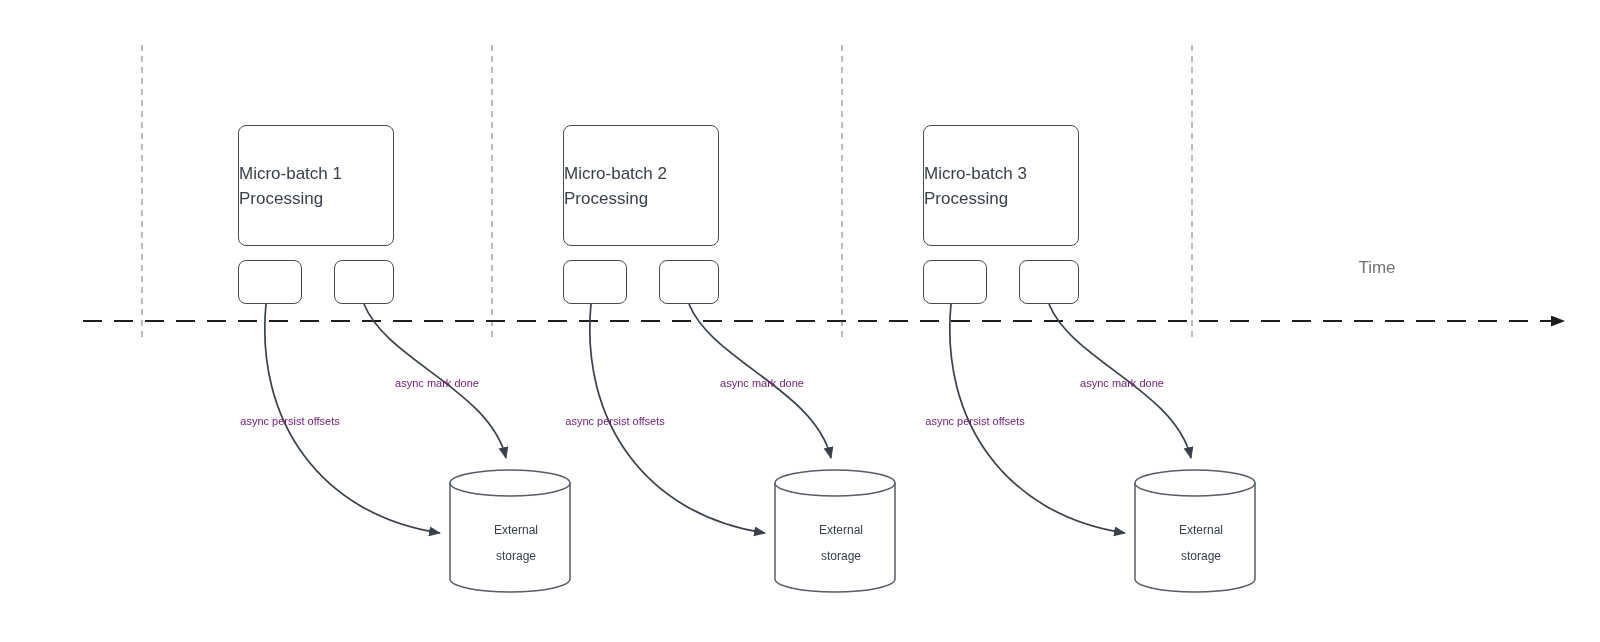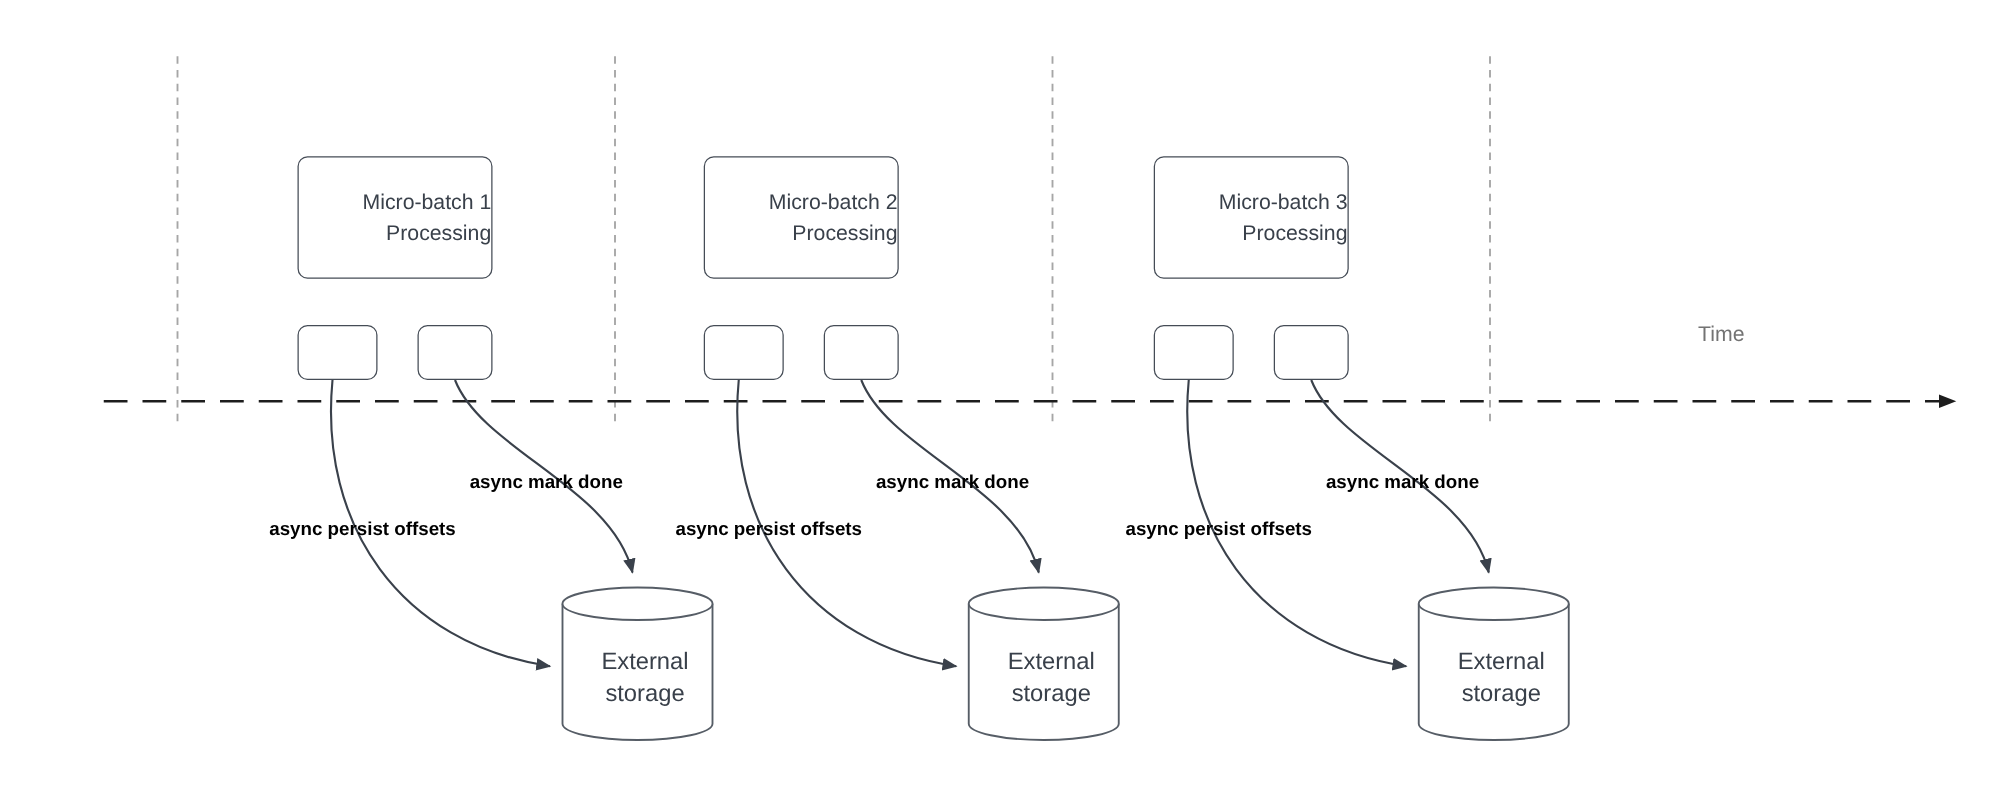--- a/index.html
+++ b/index.html
@@ -25,28 +25,28 @@
     height: 642px;
     overflow: visible;
   }
   .sec-1 { left: 238px; }
   .sec-2 { left: 563px; }
   .sec-3 { left: 923px; }
 
   .proc-box {
     position: absolute;
     left: 0; top: 125px;
-    width: 156px; height: 98px;
+    width: 156px; height: 121px;
     border: 1.5px solid #454c56;
     border-radius: 8px;
     box-sizing: border-box;
     background: #ffffff;
     display: flex;
     flex-direction: column;
-    align-items: flex-end;
+    align-items: flex-start;
     justify-content: center;
     font-size: 17px;
     line-height: 25px;
     color: #39404a;
     text-align: center;
   }
   .mini-box {
     position: absolute;
     top: 260px;
     height: 44px;
@@ -55,33 +55,33 @@
     box-sizing: border-box;
     background: #ffffff;
   }
   .mini-a { left: 0; width: 64px; }
   .mini-b { left: 96px; width: 60px; }
 
   .arrow-label {
     position: absolute;
     transform: translateX(-50%);
     white-space: nowrap;
-    font-size: 15px;
-    font-weight: 700;
-    color: #000000;
+    font-size: 11px;
+    font-weight: 400;
+    color: #701a75;
   }
   .lbl-persist { left: 52px; top: 415px; text-align: center; }
   .lbl-mark    { left: 199px; top: 377px; }
 
   .storage-label {
     position: absolute;
     left: 212px; top: 517px;
     width: 132px;
     text-align: center;
-    font-size: 19px;
+    font-size: 12px;
     line-height: 26px;
     color: #39404a;
   }
   .time-label {
     position: absolute;
     left: 1377px; top: 258px;
     transform: translateX(-50%);
     font-size: 17px;
     color: #737373;
     white-space: nowrap;

